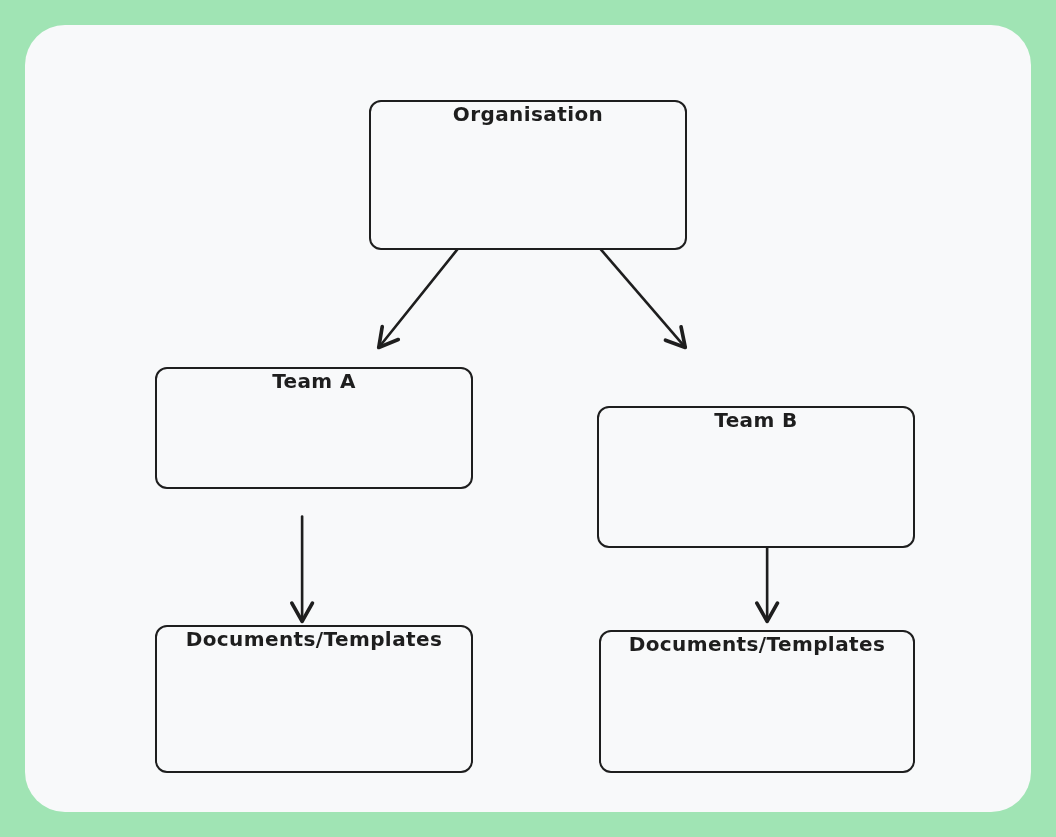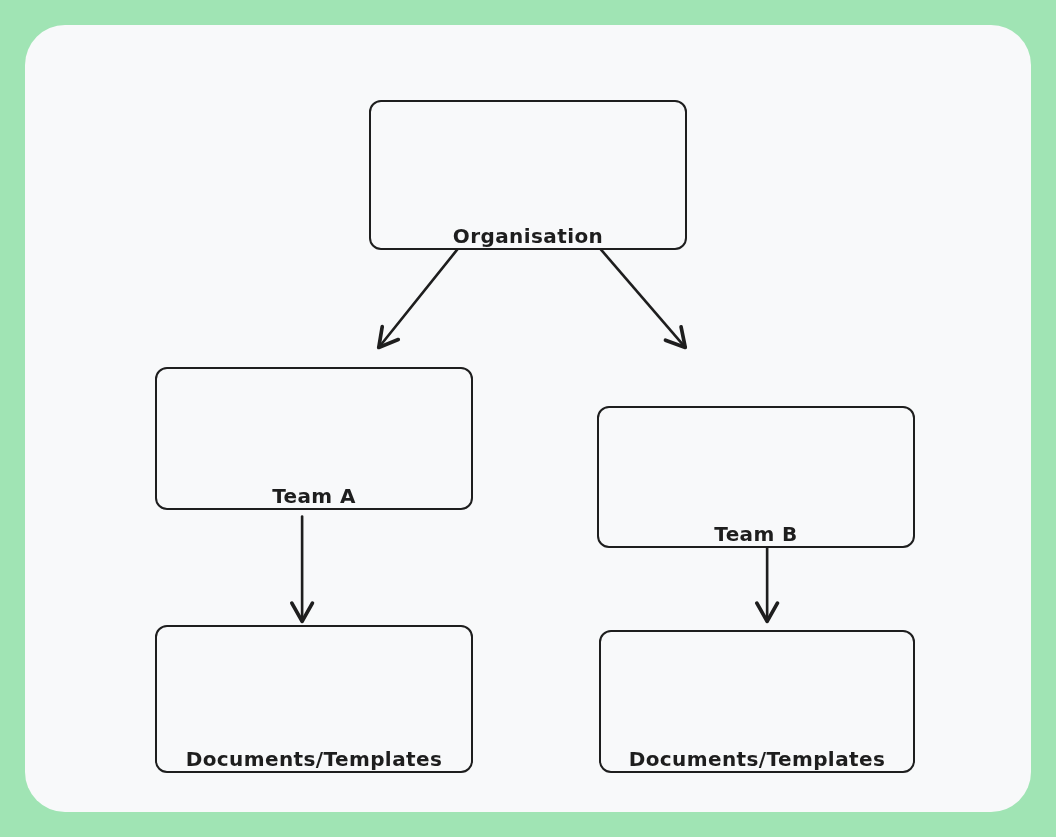--- a/index.html
+++ b/index.html
@@ -25,32 +25,32 @@
     background: var(--canvas-bg);
     border-radius: 40px;
   }
 
   .node {
     position: absolute;
     background: var(--canvas-bg);
     border: 2.5px solid var(--stroke);
     border-radius: 12px;
     display: flex;
-    align-items: flex-end;
+    align-items: flex-start;
     justify-content: center;
     color: var(--stroke);
     font-size: 20px;
     font-weight: bold;
     letter-spacing: 0.4px;
     z-index: 2;
   }
   .node span { white-space: nowrap; }
 
   #node-organisation { left: 344px; top: 75px;  width: 318px; height: 150px; }
-  #node-team-a       { left: 130px; top: 342px; width: 318px; height: 143px; }
+  #node-team-a       { left: 130px; top: 342px; width: 318px; height: 122px; }
   #node-team-b       { left: 572px; top: 343px; width: 318px; height: 142px; margin-top: 38px; }
   #node-documents-a  { left: 130px; top: 600px; width: 318px; height: 148px; }
   #node-documents-b  { left: 574px; top: 605px; width: 316px; height: 143px; }
 
   svg.edges {
     position: absolute;
     left: 0; top: 0;
     width: 1056px;
     height: 837px;
     z-index: 1;

